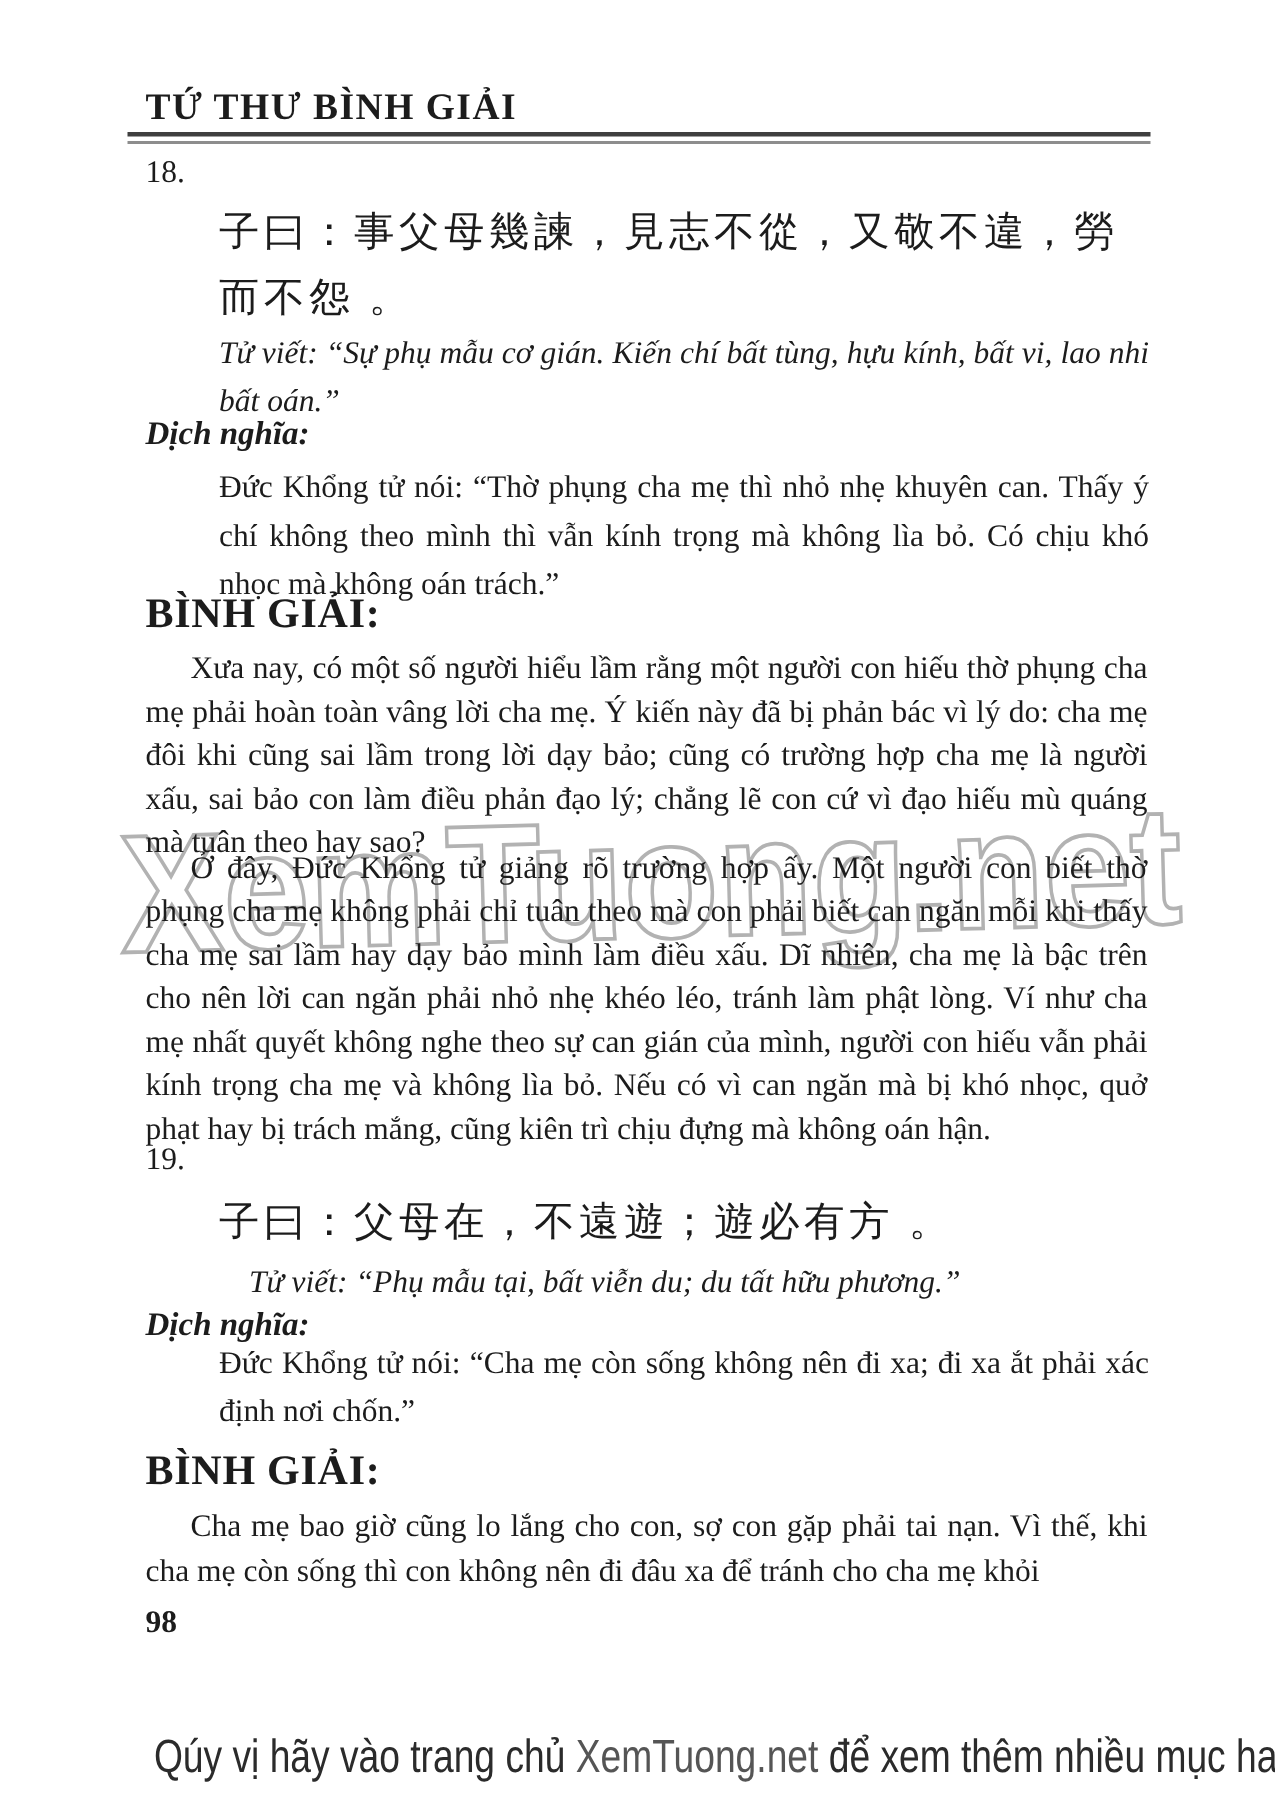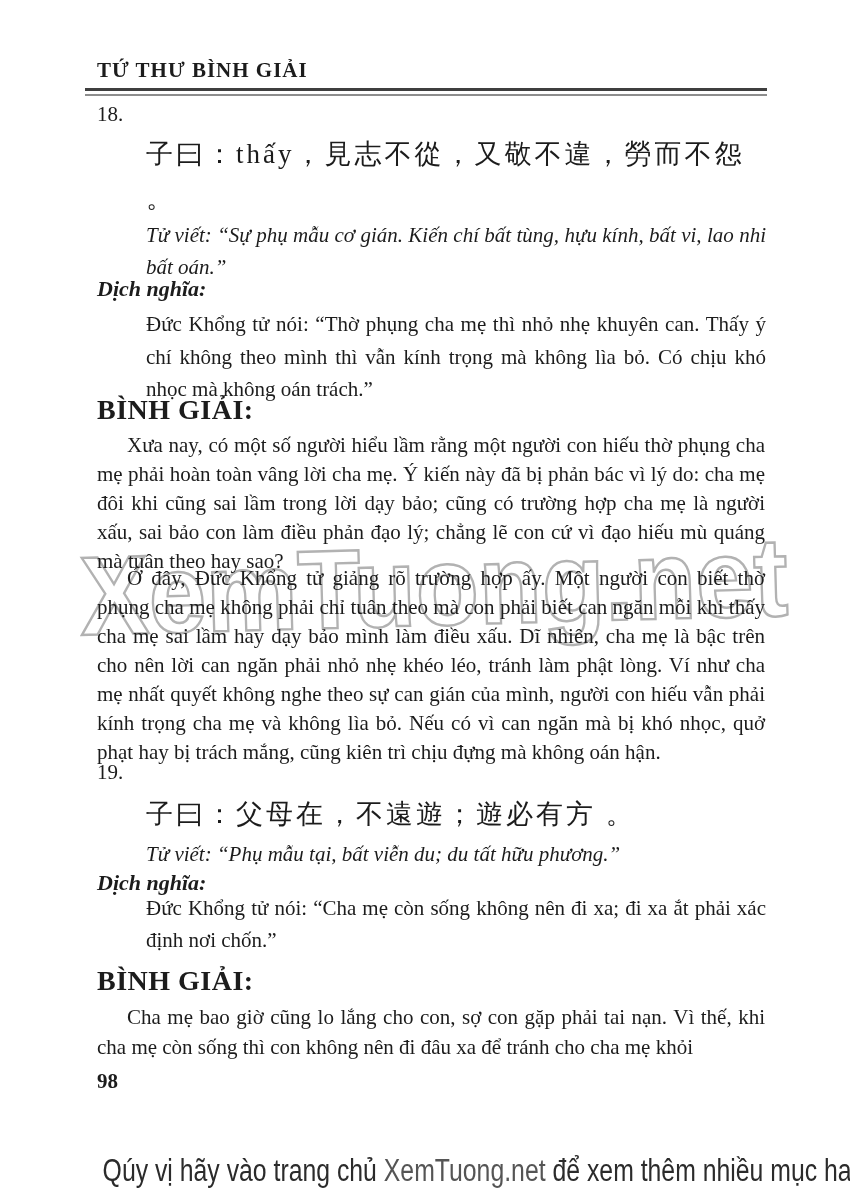--- a/index.html
+++ b/index.html
@@ -8,39 +8,39 @@
     width:850px;height:1202px;
     background:#ffffff;
     overflow:hidden;
     font-family:"Liberation Serif", serif;
     color:#1c1c1c;
     margin:0 auto;
   }
   .abs{position:absolute;}
   .page-title{
     top:58px;left:97px;
-    font-size:21px;font-weight:bold;letter-spacing:1px;text-align:right;
+    font-size:25px;font-weight:bold;letter-spacing:1px;text-align:right;
   }
   .header-rule{
     top:88px;left:85px;width:682px;height:3px;
     border-top:3px solid #3f3f3f;
     border-bottom:2px solid #8d8d8d;
   }
   .section-number{font-size:21px;font-weight:normal;left:97px;}
   .n18{top:102px;} .n19{top:760px;}
   .chinese{
     left:146px;width:622px;
     font-size:27px;line-height:44px;letter-spacing:3px;
   }
   .zh18{top:132px;} .zh19{top:792px;}
   .translit{
     left:146px;width:620px;
     font-style:italic;font-size:21px;line-height:32px;text-align:justify;
   }
-  .tl18{top:219px;} .tl19{top:838px;}
+  .tl18{top:219px;} .tl19{top:838px;margin-left:20px;}
   .dich-label{
     left:97px;font-size:22px;font-weight:bold;font-style:italic;
   }
   .dn18{top:276px;} .dn19{top:870px;}
   .translation{
     left:146px;width:620px;
     font-size:21px;line-height:32.5px;text-align:justify;
   }
   .tr18{top:308px;} .tr19{top:892px;line-height:32px;}
   .binh-label{
@@ -82,21 +82,21 @@
 <div class="page">
 
   <div class="abs watermark">XemTuong.net</div>
 
   <div class="content-layer">
 
     <div class="abs page-title">TỨ THƯ BÌNH GIẢI</div>
     <div class="abs header-rule"></div>
 
     <div class="abs section-number n18">18.</div>
-    <div class="abs chinese zh18">子曰：thấy，見志不從，又敬不違，勞而不怨 。</div>
+    <div class="abs chinese zh18">子曰：事父母幾諫，見志不從，又敬不違，勞而不怨 。</div>
     <div class="abs translit tl18">Tử viết: “Sự phụ mẫu cơ gián. Kiến chí bất tùng, hựu kính, bất vi, lao nhi bất oán.”</div>
     <div class="abs dich-label dn18">Dịch nghĩa:</div>
     <div class="abs translation tr18">Đức Khổng tử nói: “Thờ phụng cha mẹ thì nhỏ nhẹ khuyên can. Thấy ý chí không theo mình thì vẫn kính trọng mà không lìa bỏ. Có chịu khó nhọc mà không oán trách.”</div>
     <div class="abs binh-label bg18">BÌNH GIẢI:</div>
     <div class="abs body-para p18a">Xưa nay, có một số người hiểu lầm rằng một người con hiếu thờ phụng cha mẹ phải hoàn toàn vâng lời cha mẹ. Ý kiến này đã bị phản bác vì lý do: cha mẹ đôi khi cũng sai lầm trong lời dạy bảo; cũng có trường hợp cha mẹ là người xấu, sai bảo con làm điều phản đạo lý; chẳng lẽ con cứ vì đạo hiếu mù quáng mà tuân theo hay sao?</div>
     <div class="abs body-para p18b">Ở đây, Đức Khổng tử giảng rõ trường hợp ấy. Một người con biết thờ phụng cha mẹ không phải chỉ tuân theo mà con phải biết can ngăn mỗi khi thấy cha mẹ sai lầm hay dạy bảo mình làm điều xấu. Dĩ nhiên, cha mẹ là bậc trên cho nên lời can ngăn phải nhỏ nhẹ khéo léo, tránh làm phật lòng. Ví như cha mẹ nhất quyết không nghe theo sự can gián của mình, người con hiếu vẫn phải kính trọng cha mẹ và không lìa bỏ. Nếu có vì can ngăn mà bị khó nhọc, quở phạt hay bị trách mắng, cũng kiên trì chịu đựng mà không oán hận.</div>
 
     <div class="abs section-number n19">19.</div>
     <div class="abs chinese zh19">子曰：父母在，不遠遊；遊必有方 。</div>
     <div class="abs translit tl19">Tử viết: “Phụ mẫu tại, bất viễn du; du tất hữu phương.”</div>

